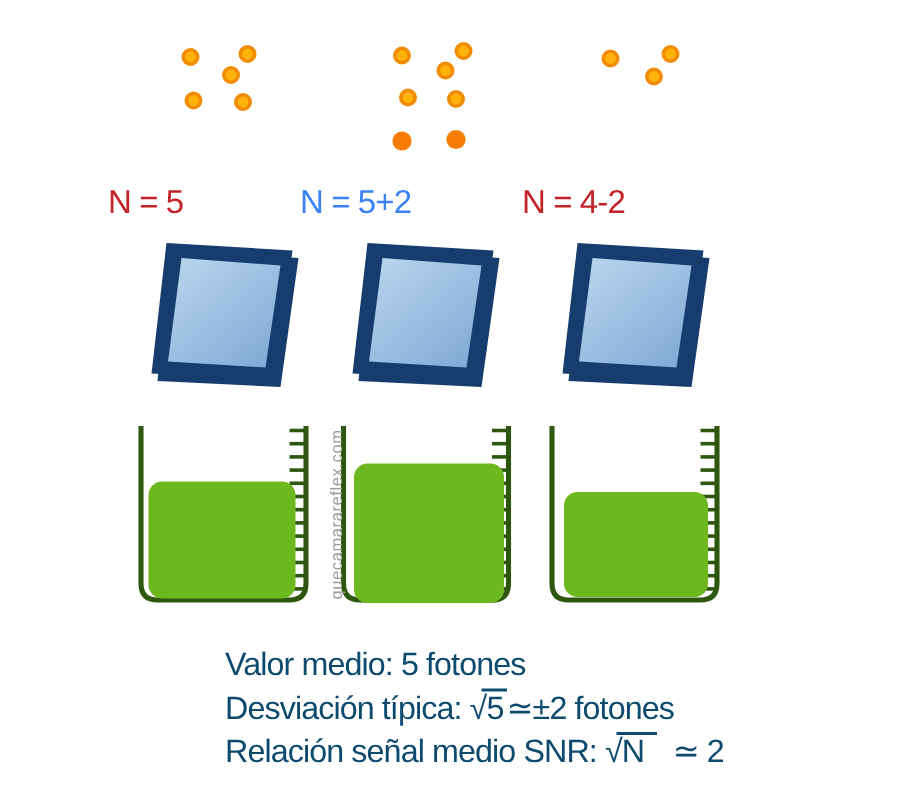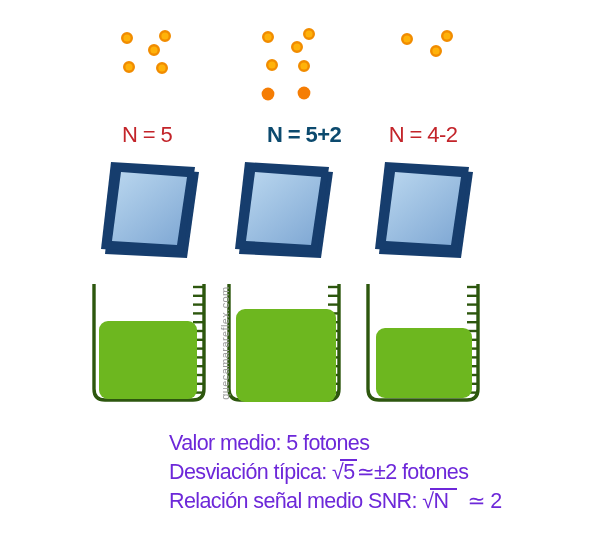--- a/index.html
+++ b/index.html
@@ -2,21 +2,21 @@
 <html><head>
 <meta charset="utf-8">
 <style>
   html,body { margin:0; padding:0; background:#ffffff; }
   .stage {
     position:relative; width:600px; height:540px; background:#ffffff;
     overflow:hidden; font-family:"Liberation Sans", sans-serif;
   }
   .layer { position:absolute; left:0; top:0; }
   .nlabel {
-    position:absolute; width:150px; top:123px; text-align:center;
+    position:absolute; width:150px; top:123px; text-align:left;
     font-size:22px; letter-spacing:-0.6px; line-height:24px;
   }
   .watermark {
     position:absolute; left:165px; top:336px; width:120px; height:14px;
     transform:rotate(-90deg); font-size:11px; letter-spacing:0.4px;
     line-height:14px; text-align:center;
   }
   .caption {
     position:absolute; left:150px; top:429px;
     font-size:21.5px; letter-spacing:-0.6px; line-height:29px; white-space:nowrap;
@@ -131,23 +131,23 @@
           <line x1="478" y1="375" x2="467" y2="375" stroke="#2d570e" stroke-width="2.4"></line>
           <line x1="478" y1="383.8" x2="467" y2="383.8" stroke="#2d570e" stroke-width="2.4"></line>
           <line x1="478" y1="392.6" x2="467" y2="392.6" stroke="#2d570e" stroke-width="2.4"></line>
           <path d="M 368 284 L 368 389 Q 368 400 379 400 L 467 400 Q 478 400 478 389 L 478 284" fill="none" stroke="#2d570e" stroke-width="3.4"></path>
           <rect x="376" y="328" width="96" height="70" rx="9" ry="9" fill="#6db71f"></rect>
         </g>
       </g>
   </svg>
 
   <div class="nlabel" id="nlabel-0" style="left: 72px; color: rgb(195, 36, 42);">N = 5</div>
-  <div class="nlabel" id="nlabel-1" style="left: 229px; color: #0c4a6e; font-weight: bold;">N = 5+2</div>
+  <div class="nlabel" id="nlabel-1" style="left: 200px; color: #3b82f6;">N = 5+2</div>
   <div class="nlabel" id="nlabel-2" style="left: 348px; color: rgb(195, 36, 42);">N = 4-2</div>
 
   <div class="watermark" style="color: rgb(155, 155, 155);">quecamarareflex.com</div>
 
-  <div class="caption" style="color: #6d28d9; margin-left: 19px;">
+  <div class="caption" style="color: #0c4a6e;">
     <div>Valor medio: 5 fotones</div>
     <div><span>Desviación típica: </span><span class="sqrt"><span class="sign">√</span><span class="radicand">5</span></span><span>≃±2 fotones</span></div>
     <div><span>Relación señal medio SNR: </span><span class="sqrt"><span class="sign">√</span><span class="radicand wide">N</span></span><span class="gap-before">≃ 2</span></div>
   </div>
 </div>
 
 </body></html>

